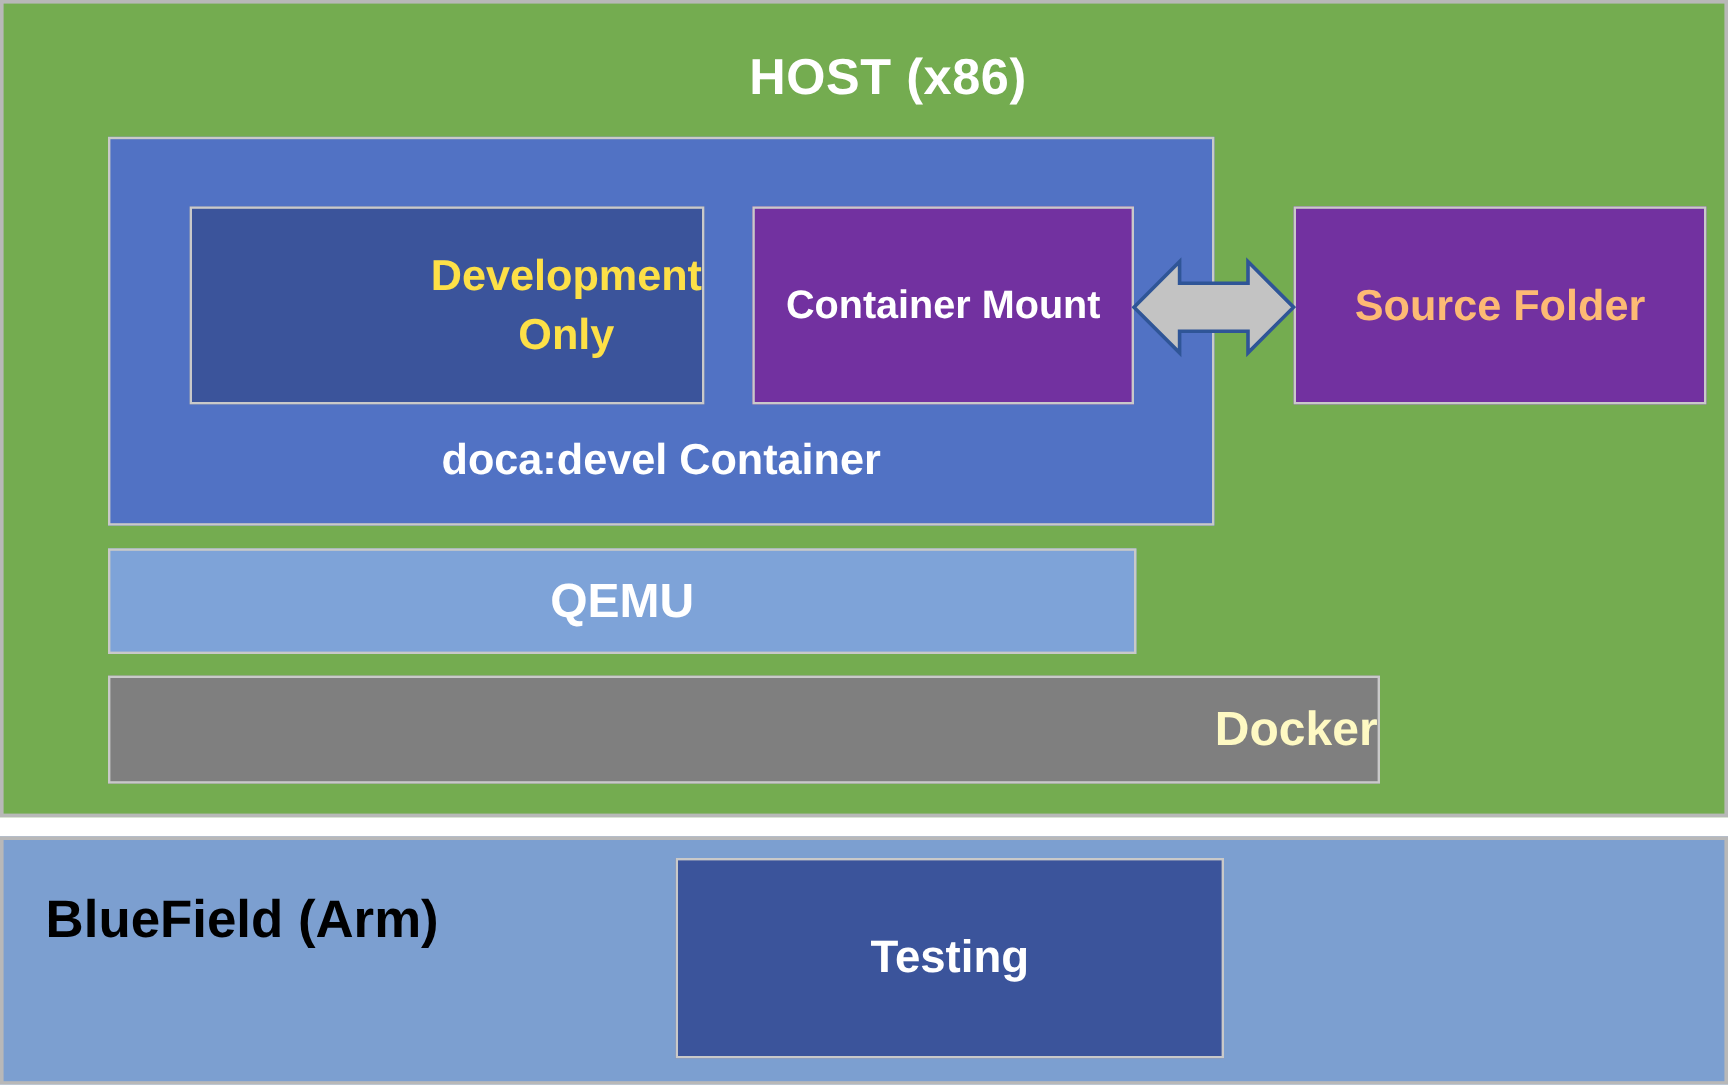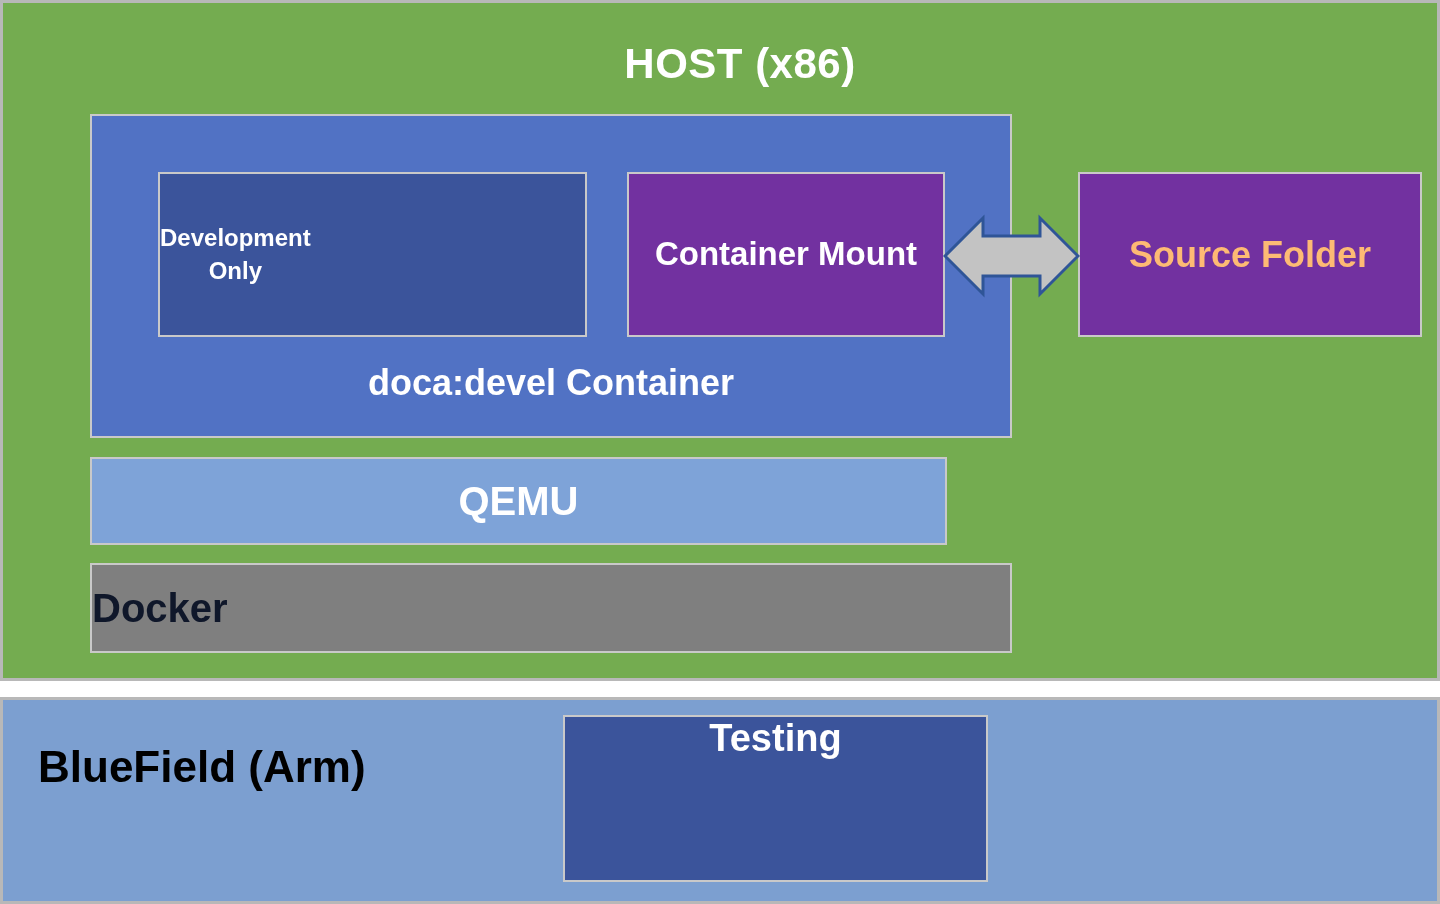--- a/index.html
+++ b/index.html
@@ -44,24 +44,24 @@
     background: #5172c4;
     border: 2px solid #c9c9c9;
   }
   .dev-box {
     left: 66px; top: 56px;
     width: 429px; height: 165px;
     background: #3b549b;
     border: 2px solid #c9c9c9;
     display: flex;
     align-items: center;
-    justify-content: flex-start;
-    text-align: center;
-    color: #ffffff;
-    font-size: 24px;
+    justify-content: flex-end;
+    text-align: center;
+    color: #fde047;
+    font-size: 36px;
     font-weight: bold;
     line-height: 1.35;
   }
   .mount-box {
     left: 535px; top: 56px;
     width: 318px; height: 165px;
     background: #7231a0;
     border: 2px solid #c9c9c9;
     display: flex;
     align-items: center;
@@ -90,27 +90,27 @@
     border: 2px solid #c9c9c9;
     display: flex;
     align-items: center;
     justify-content: center;
     color: #ffffff;
     font-size: 40px;
     font-weight: bold;
   }
   .docker-bar {
     left: 87px; top: 560px;
-    width: 922px; height: 90px;
+    width: 1060px; height: 90px;
     background: #7f7f7f;
     border: 2px solid #c9c9c9;
     display: flex;
     align-items: center;
-    justify-content: flex-start;
-    color: #0f172a;
+    justify-content: flex-end;
+    color: #fef9c3;
     font-size: 40px;
     font-weight: bold;
   }
   
   .source-box {
     left: 1075px; top: 169px;
     width: 344px; height: 165px;
     background: #7231a0;
     border: 2px solid #c9c9c9;
     display: flex;
@@ -135,24 +135,25 @@
   }
   .bluefield-title {
     position: absolute;
     left: 35px; top: 42px;
     color: #000000;
     font-size: 44px;
     font-weight: bold;
   }
   .testing-box {
     left: 560px; top: 15px;
-    width: 425px; height: 167px;
+    width: 457px; height: 167px;
     background: #3b549b;
     border: 2px solid #c9c9c9;
     display: flex;
+    align-items: center;
     justify-content: center;
     color: #ffffff;
     font-size: 38px;
     font-weight: bold;
   }
 </style>
 </head>
 <body>
 
 <div id="page">

